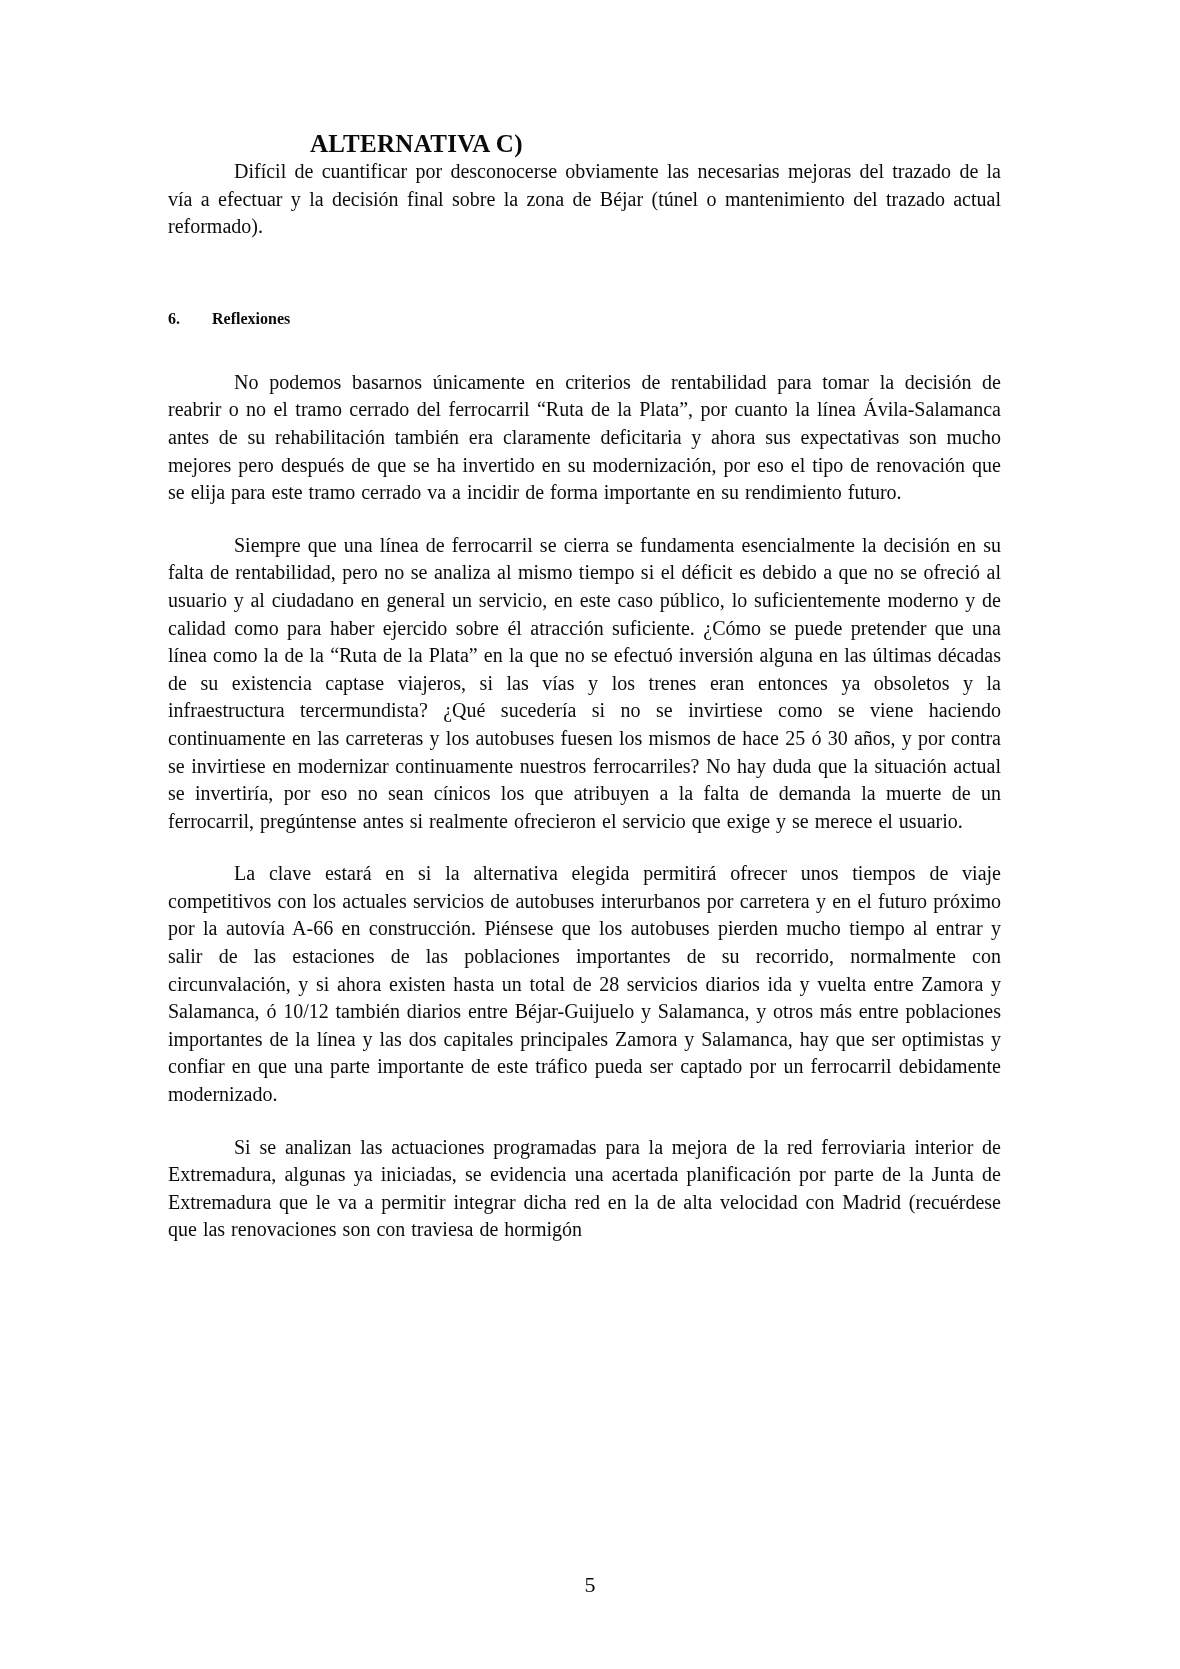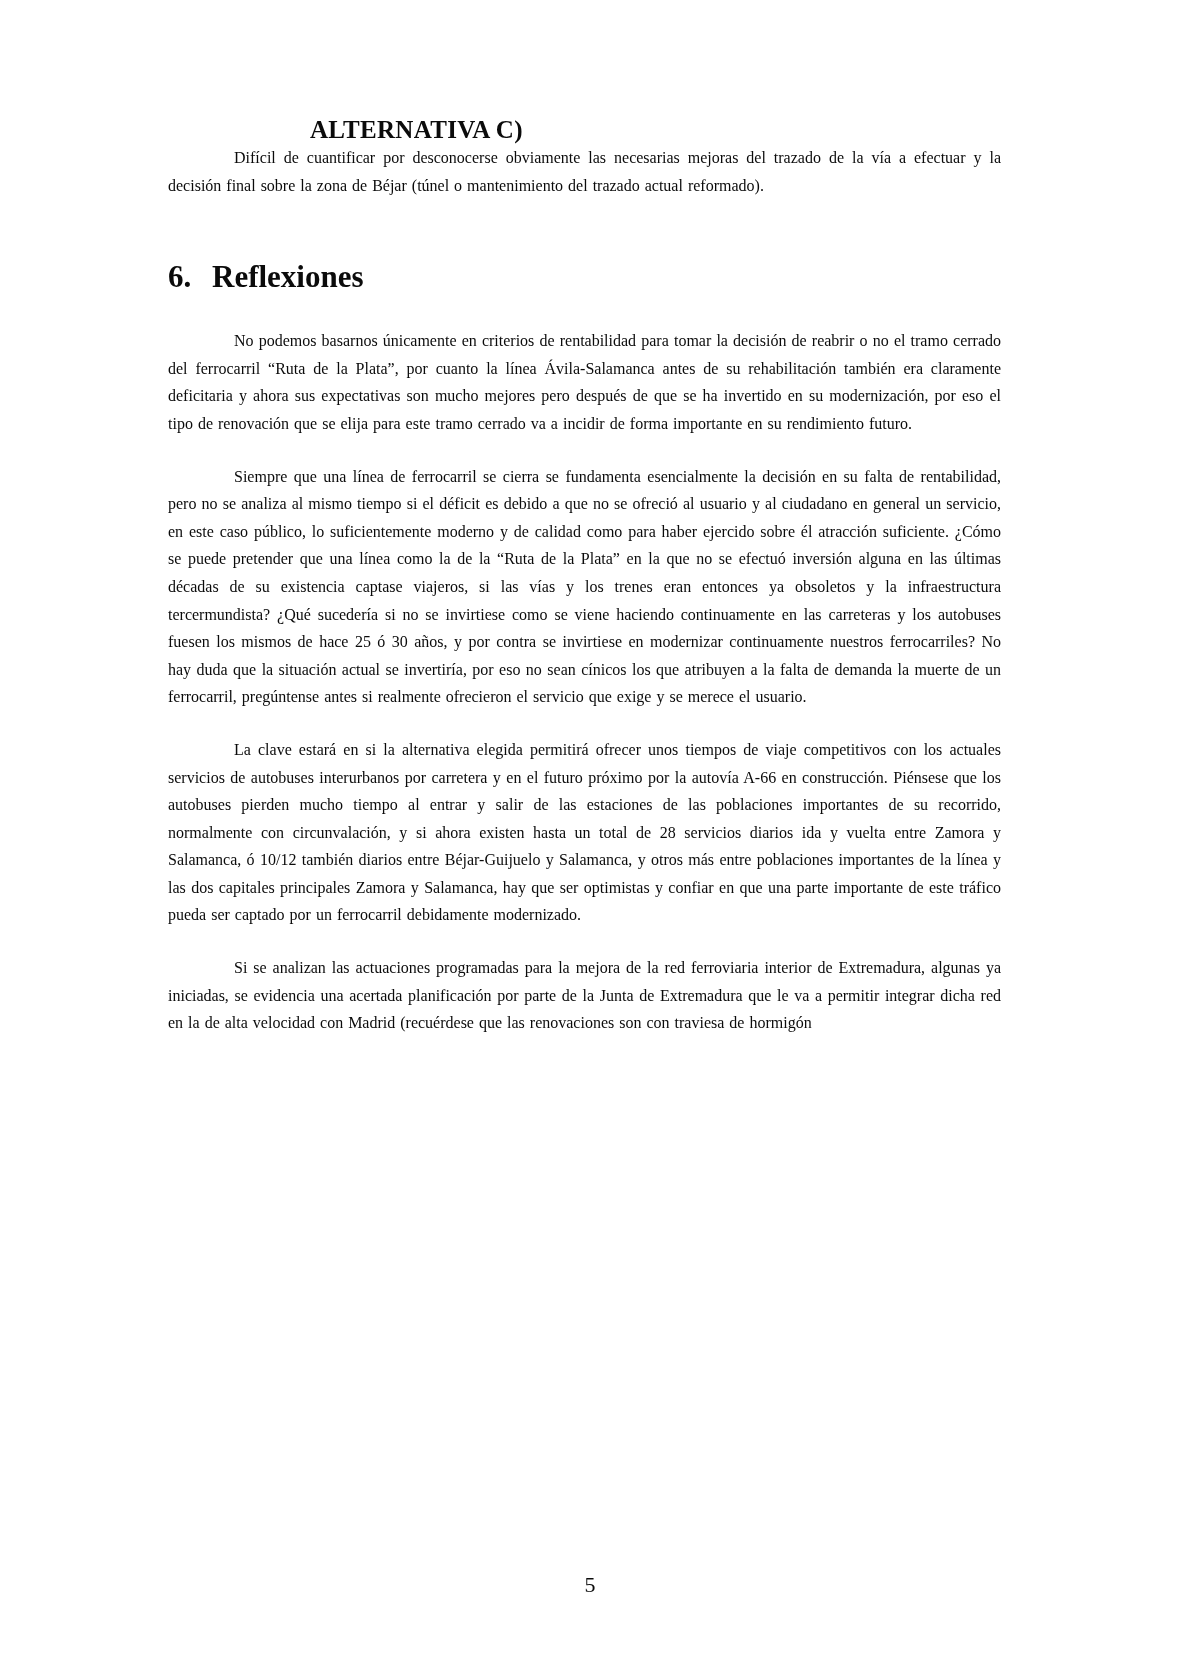--- a/index.html
+++ b/index.html
@@ -13,43 +13,43 @@
     width: 1180px;
     height: 1669px;
     background: #ffffff;
     font-family: "Liberation Serif", "DejaVu Serif", serif;
     color: #0b0b0b;
     overflow: hidden;
   }
   .content {
     position: absolute;
     left: 168px;
-    top: 116px;
+    top: 130px;
     width: 843px;
   }
   .doc-title {
     font-size: 25px;
     font-weight: bold;
     line-height: 28px;
     margin: 0 0 0 142px;
     letter-spacing: 0.3px;
   }
   .intro {
     margin-top: 27px;
   }
   p.body-par {
-    font-size: 16px;
+    font-size: 20px;
     line-height: 27.6px;
     text-align: justify;
     text-indent: 66px;
     margin: 0 10px 25px 0;
     word-spacing: 1px;
   }
   .section-heading {
-    font-size: 31px;
+    font-size: 16px;
     font-weight: bold;
     line-height: 28px;
     margin: 64px 0 36px 0;
   }
   .section-heading .sec-num {
     display: inline-block;
     width: 44px;
   }
   .page-number {
     position: absolute;

